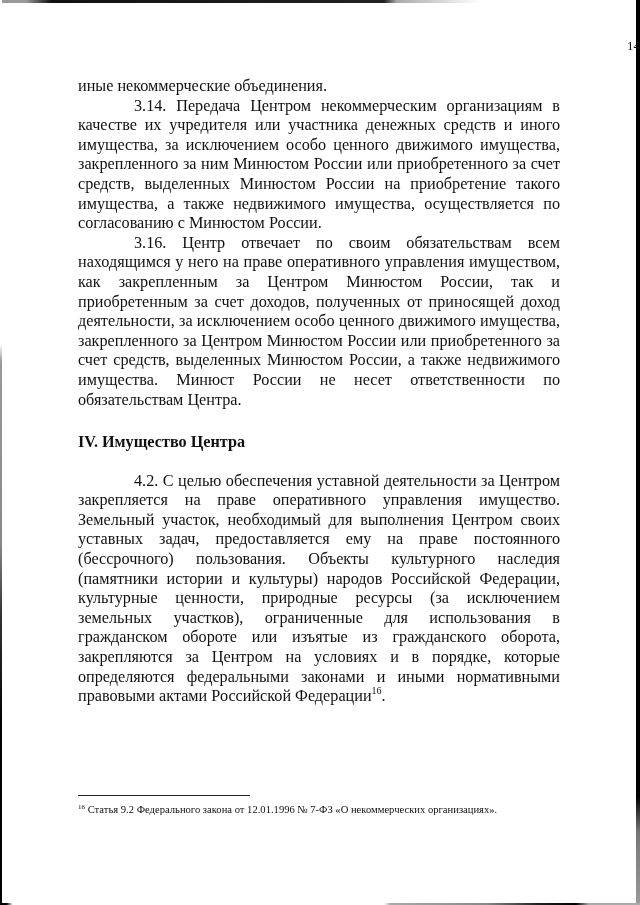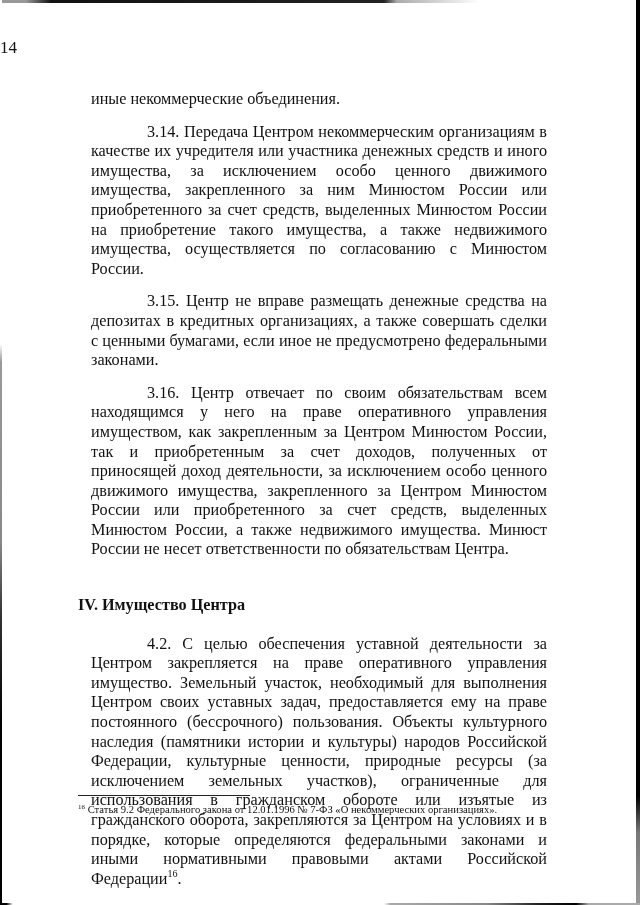--- a/index.html
+++ b/index.html
@@ -5,24 +5,24 @@
   html, body { margin: 0; padding: 0; }
   body {
     width: 640px; height: 905px; background: #ffffff; position: relative; overflow: hidden;
     font-family: "Liberation Serif", "DejaVu Serif", serif; color: #111;
   }
   .frame-top { position: absolute; left: 0; top: 0; width: 640px; height: 3px; background: linear-gradient(90deg,#999 0,#999 4%, #111 8%, #222 60%, #aaa 62%, #fff 75%); }
   .frame-left { position: absolute; left: 0; top: 0; width: 2px; height: 905px; background: linear-gradient(180deg,#fff 0,#fff 38%, #999 40%, #888 60%, #333 68%, #000 80%, #000 100%); }
   .frame-right { position: absolute; right: 0; top: 0; width: 4px; height: 905px; background: linear-gradient(180deg,#000 0,#000 88%, #777 92%, #999 100%); }
   .frame-bottom { position: absolute; left: 0; bottom: 0; width: 640px; height: 2px; background: linear-gradient(90deg,#000 0,#000 1%, #fff 2%, #fff 60%, #aaa 61%, #888 76%, #222 84%, #000 90%, #aaa 92%); }
 
-  .page-number { position: absolute; left: 0; width: 640px; top: 38px; text-align: left; font-size: 17px; }
+  .page-number { position: absolute; left: 0; width: 640px; top: 38px; text-align: right; font-size: 13px; }
 
   .content { position: absolute; left: 78px; width: 482px; top: 77px; font-size: 16.2px; line-height: 19.6px; }
-  .content p { margin: 13px; text-align: justify; text-align-last: left; }
+  .content p { margin: 0; text-align: justify; text-align-last: left; }
   .content p.indent { text-indent: 56px; }
   .heading { text-align: left; font-weight: bold; margin: 19px 0 19px 0 !important; text-indent: 0 !important; font-size: 16.2px; }
   .heading-wrap { padding-top: 4px; }
   sup { font-size: 10px; vertical-align: 7px; line-height: 0; }
 
   .footnote-rule { position: absolute; left: 78px; top: 795px; width: 172px; height: 1px; background: #222; }
   .footnote { position: absolute; left: 78px; top: 803px; font-size: 10.6px; line-height: 13px; text-align: center; }
   .footnote sup { font-size: 7px; vertical-align: 4px; }
 </style>
 </head>
@@ -31,21 +31,20 @@
 <div class="frame-top"></div>
 <div class="frame-left"></div>
 <div class="frame-right"></div>
 <div class="frame-bottom"></div>
 
 <div class="page-number">14</div>
 
 <div class="content">
   <p>иные некоммерческие объединения.</p>
   <p class="indent">3.14. Передача Центром некоммерческим организациям в качестве их учредителя или участника денежных средств и иного имущества, за исключением особо ценного движимого имущества, закрепленного за ним Минюстом России или приобретенного за счет средств, выделенных Минюстом России на приобретение такого имущества, а также недвижимого имущества, осуществляется по согласованию с Минюстом России.</p>
-  <p class="indent">3.15. Центр не вправе размещать денежные средства на депозитах в кредитных организациях, а также совершать сделки с ценными бумагами, если иное не предусмотрено федеральными законами.</p>
   <p class="indent">3.16. Центр отвечает по своим обязательствам всем находящимся у него на праве оперативного управления имуществом, как закрепленным за Центром Минюстом России, так и приобретенным за счет доходов, полученных от приносящей доход деятельности, за исключением особо ценного движимого имущества, закрепленного за Центром Минюстом России или приобретенного за счет средств, выделенных Минюстом России, а также недвижимого имущества. Минюст России не несет ответственности по обязательствам Центра.</p>
   <div class="heading-wrap">
     <p class="heading">IV. Имущество Центра</p>
   </div>
   <p class="indent"><span>4.2. С целью обеспечения уставной деятельности за Центром закрепляется на праве оперативного управления имущество. Земельный участок, необходимый для выполнения Центром своих уставных задач, предоставляется ему на праве постоянного (бессрочного) пользования. Объекты культурного наследия (памятники истории и культуры) народов Российской Федерации, культурные ценности, природные ресурсы (за исключением земельных участков), ограниченные для использования в гражданском обороте или изъятые из гражданского оборота, закрепляются за Центром на условиях и в порядке, которые определяются федеральными законами и иными нормативными правовыми актами Российской Федерации</span><sup>16</sup><span>.</span></p>
 </div>
 
 <div class="footnote-rule"></div>
 <div class="footnote">
   <sup>16</sup>

